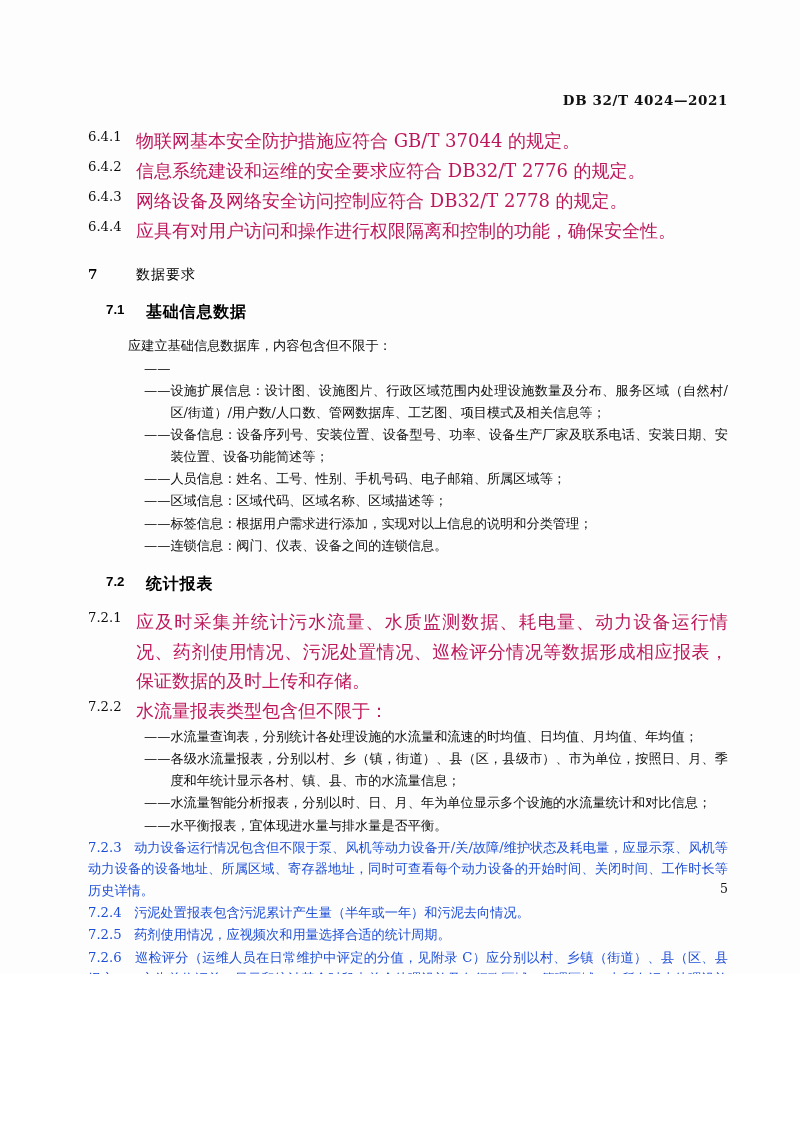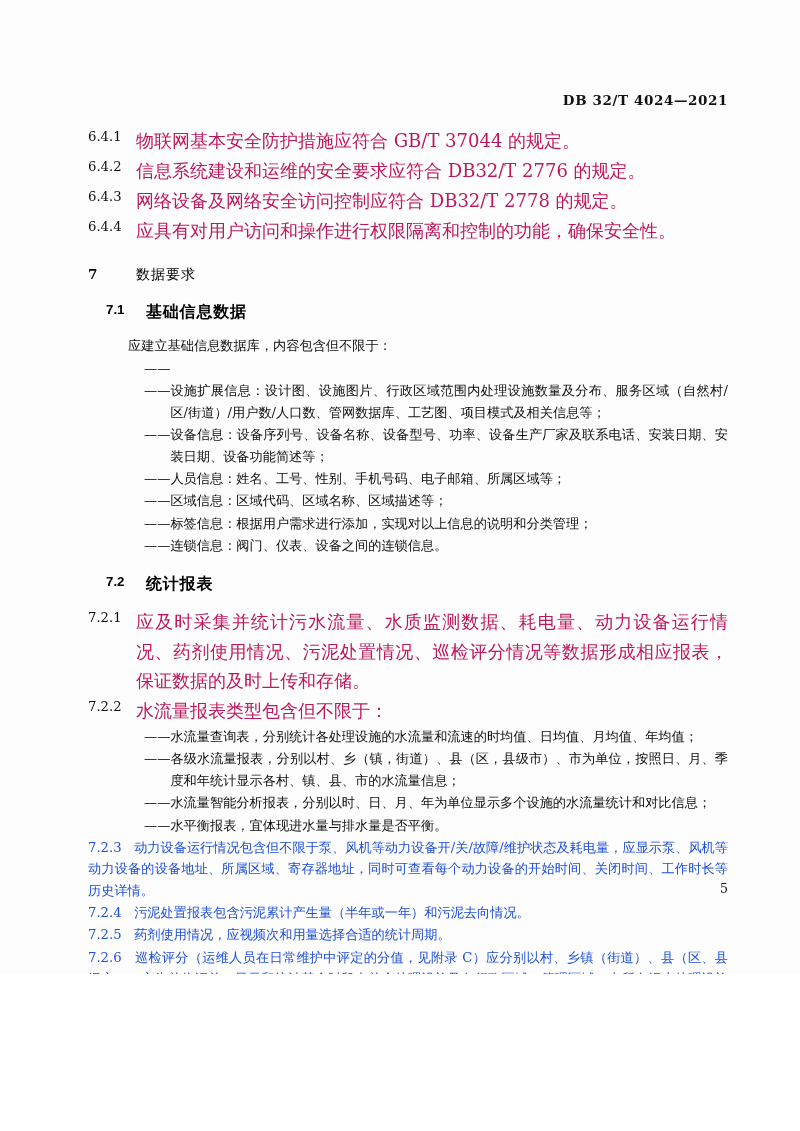--- a/index.html
+++ b/index.html
@@ -189,21 +189,21 @@
     <div>
       <div class="dash-item">
         <div class="dash">——</div>
       </div>
       <div class="dash-item">
         <div class="dash">——</div>
         <div class="txt">设施扩展信息：设计图、设施图片、行政区域范围内处理设施数量及分布、服务区域（自然村/区/街道）/用户数/人口数、管网数据库、工艺图、项目模式及相关信息等；</div>
       </div>
       <div class="dash-item">
         <div class="dash">——</div>
-        <div class="txt">设备信息：设备序列号、设备名称、设备型号、功率、设备生产厂家及联系电话、安装日期、安装日期、设备功能简述等；</div>
+        <div class="txt">设备信息：设备序列号、安装位置、设备型号、功率、设备生产厂家及联系电话、安装日期、安装位置、设备功能简述等；</div>
       </div>
       <div class="dash-item">
         <div class="dash">——</div>
         <div class="txt">人员信息：姓名、工号、性别、手机号码、电子邮箱、所属区域等；</div>
       </div>
       <div class="dash-item">
         <div class="dash">——</div>
         <div class="txt">区域信息：区域代码、区域名称、区域描述等；</div>
       </div>
       <div class="dash-item">

